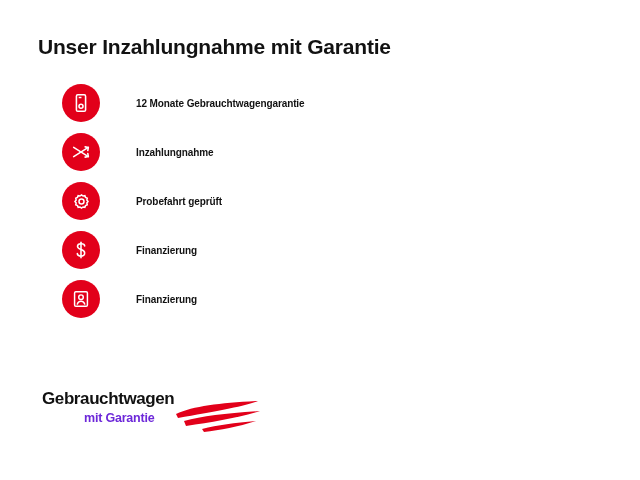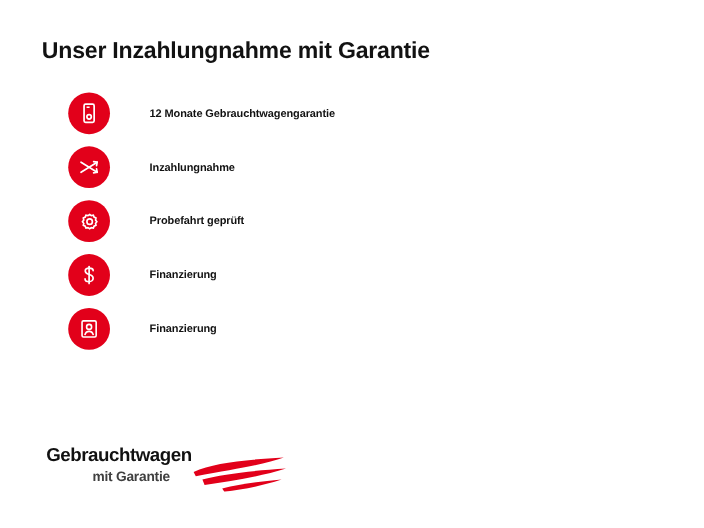--- a/index.html
+++ b/index.html
@@ -58,36 +58,36 @@
   .row-label {
     margin-left: 36px;
     font-size: 10px;
     font-weight: bold;
     color: #121212;
     letter-spacing: -0.1px;
   }
   .logo {
     position: absolute;
     left: 42px;
-    bottom: 23px;
+    bottom: 38px;
     width: 250px;
     height: 52px;
   }
   .logo-top {
     font-size: 17px;
     font-weight: bold;
     letter-spacing: -0.4px;
     color: #111111;
     line-height: 1;
   }
   .logo-bottom {
     font-size: 12.5px;
     font-weight: bold;
     letter-spacing: -0.2px;
-    color: #404040;
+    color: #6d28d9;
     line-height: 1;
     margin-top: 5px;
     margin-left: 42px;
   }
   .logo-swoosh {
     position: absolute;
     left: 130px;
     top: 2px;
     width: 92px;
     height: 40px;

